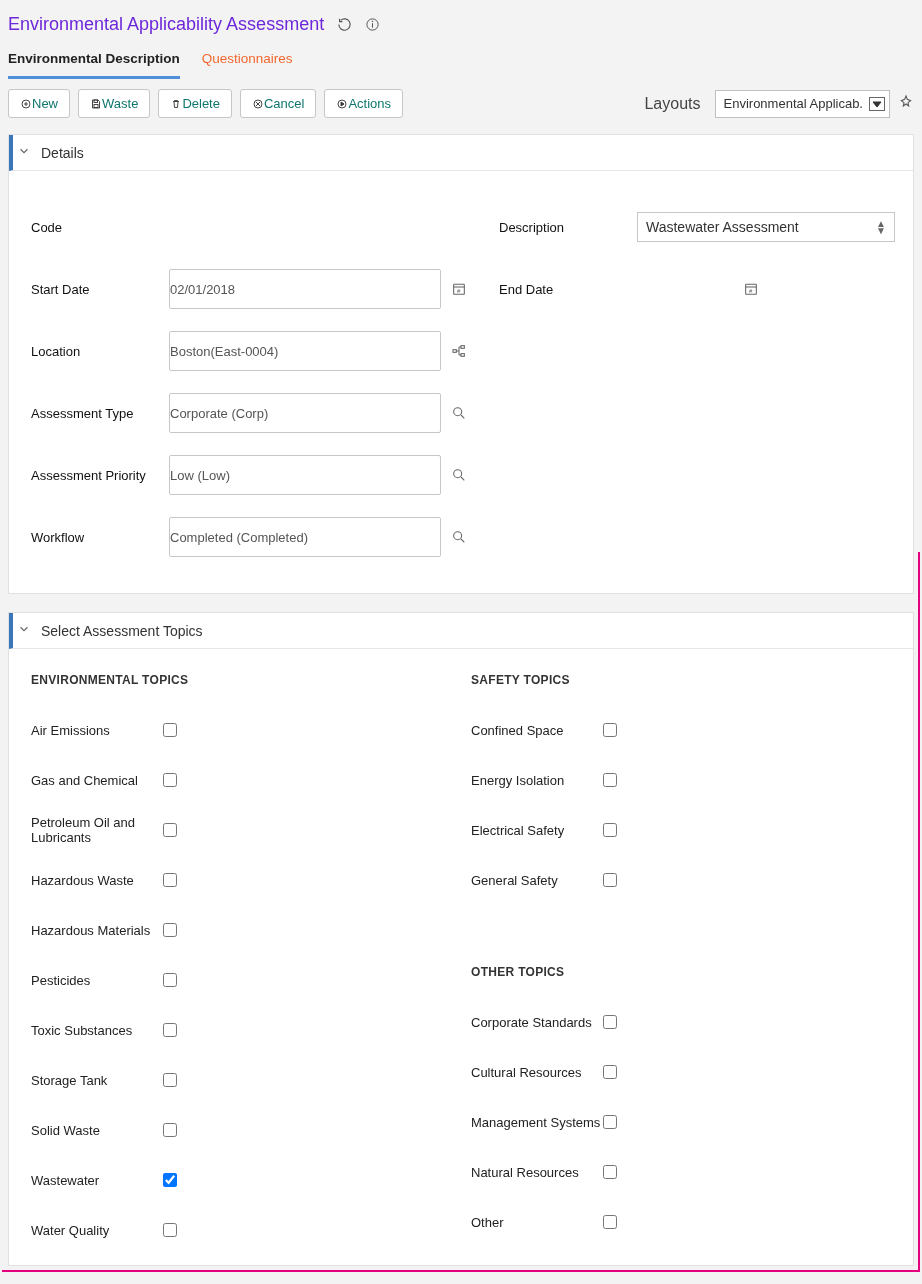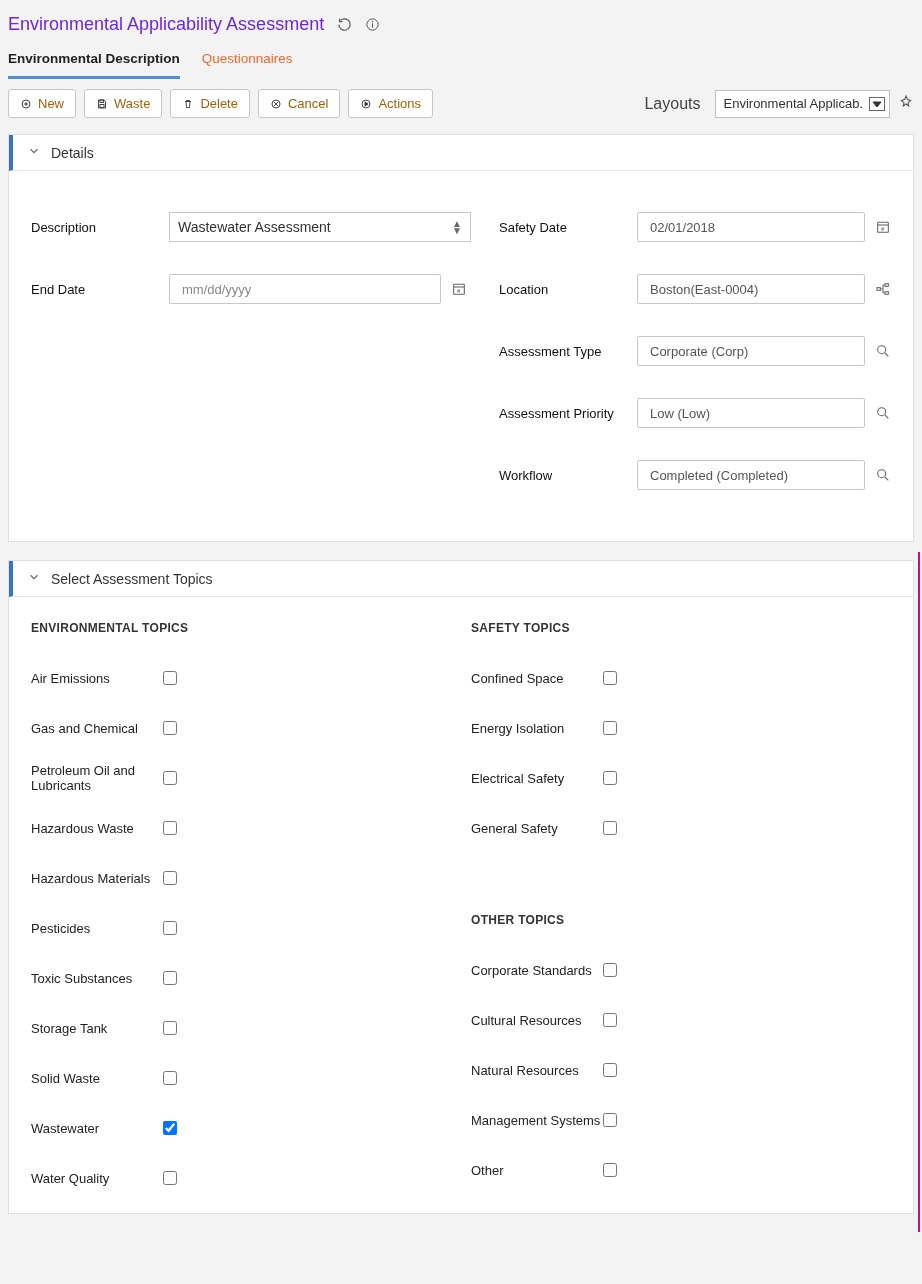--- a/index.html
+++ b/index.html
@@ -47,24 +47,23 @@
     align-items: center;
     padding: 10px 8px 16px 8px;
     gap: 8px;
   }
   .btn {
     background: #fff;
     border: 1px solid #c6c6c6;
     border-radius: 3px;
     padding: 6px 11px;
     font-size: 13px;
-    color: #a16207;
+    color: #0f766e;
     display: inline-flex;
     align-items: center;
-    gap: 6px;
     cursor: pointer;
   }
   .btn svg { width:12px; height:12px; stroke:#333; fill:none; stroke-width:1.8; }
   .toolbar-spacer { flex: 1; }
   .layouts-label { font-size:16px; color:#444; margin-right:6px; }
   .layout-select {
     border: 1px solid #c0c0c0;
     background:#fff;
     padding: 4px 4px 4px 8px;
     font-size: 13px;
@@ -74,45 +73,45 @@
   .pin-icon svg { width:16px; height:16px; stroke:#555; fill:none; stroke-width:1.6; }
 
   
   .section {
     background:#fff;
     border: 1px solid #e1e1e1;
     margin: 0 8px 18px 8px;
   }
   .section-hd {
     border-left: 4px solid #3a76b8;
-    padding: 9px 14px;
+    padding: 9px 4px;
     display:flex; align-items:center; gap:10px;
     border-bottom:1px solid #e6e6e6;
     font-size:14px;
     color:#333;
     background:#fff;
   }
   .chev-down svg { width:14px; height:14px; stroke:#666; fill:none; stroke-width:2; }
 
   
   .form-grid {
     display:grid;
     grid-template-columns: 440px 1fr;
     gap: 10px 28px;
     padding: 30px 18px 30px 22px;
   }
   .field { display:grid; grid-template-columns: 132px 1fr 24px; align-items:center; gap:6px; min-height:52px;}
   .field-label { font-size:13px; color:#111; font-weight:500;}
   .field input[type="text"] {
     border:1px solid #c7c7c7;
     border-radius:2px;
-    padding:6px 12px;
+    padding:6px 0;
     font-size:13px;
     color:#555;
-    height:30px;
+    height:40px;
   }
   .field .suffix { display:flex; justify-content:center; color:#666;}
   .suffix svg { width:16px; height:16px; stroke:#666; fill:none; stroke-width:1.6;}
   .desc-field { display:grid; grid-template-columns: 132px 1fr; align-items:center; gap:6px; min-height:52px;}
   .desc-box {
     border:1px solid #c7c7c7;
     background:#fff;
     padding:6px 8px;
     font-size:14px;
     display:flex; justify-content:space-between; align-items:center;
@@ -235,45 +234,49 @@
 
   <div class="section">
     <div class="section-hd">
       <span class="chev-down"><svg viewBox="0 0 24 24">
               <polyline points="6 9 12 15 18 9"></polyline>
             </svg></span>
       <span>Details</span>
     </div>
     <div class="form-grid">
 
+      <div class="field">
+        <span class="field-label">Code</span>
+        <span></span>
+            <span></span>
+      </div>
       <div class="desc-field">
         <span class="field-label">Description</span>
         <div class="desc-box">
           <span>Wastewater Assessment</span>
           <span class="stepper">
             <span>▲</span>
                 <span>▼</span>
           </span>
         </div>
       </div>
 
       <div class="field">
-        <span class="field-label">Safety Date</span>
+        <span class="field-label">Start Date</span>
         <input type="text" value="02/01/2018" style="">
         <span class="suffix">
           <svg viewBox="0 0 24 24">
                 <rect x="4" y="5" width="16" height="15" rx="1"></rect>
                 <line x1="4" y1="9" x2="20" y2="9"></line>
                 <text x="9" y="18" font-size="9" fill="#666" stroke="none">#</text>
               </svg>
         </span>
       </div>
       <div class="field">
         <span class="field-label">End Date</span>
-        <input type="text" placeholder="mm/dd/yyyy" style="">
         <span class="suffix">
           <svg viewBox="0 0 24 24">
                 <rect x="4" y="5" width="16" height="15" rx="1"></rect>
                 <line x1="4" y1="9" x2="20" y2="9"></line>
                 <text x="9" y="18" font-size="9" fill="#666" stroke="none">#</text>
               </svg>
         </span>
       </div>
 
       <div class="field">
@@ -410,25 +413,25 @@
         <div id="other-list">
               <div class="topic-row">
                 <span>Corporate Standards</span>
                 <span><input type="checkbox" style=""></span>
               </div>
               <div class="topic-row">
                 <span>Cultural Resources</span>
                 <span><input type="checkbox" style=""></span>
               </div>
               <div class="topic-row">
+                <span>Management Systems</span>
+                <span><input type="checkbox" style=""></span>
+              </div>
+              <div class="topic-row">
                 <span>Natural Resources</span>
-                <span><input type="checkbox" style=""></span>
-              </div>
-              <div class="topic-row">
-                <span>Management Systems</span>
                 <span><input type="checkbox" style=""></span>
               </div>
               <div class="topic-row">
                 <span>Other</span>
                 <span><input type="checkbox" style=""></span>
               </div>
             </div>
       </div>
     </div>
   </div>

